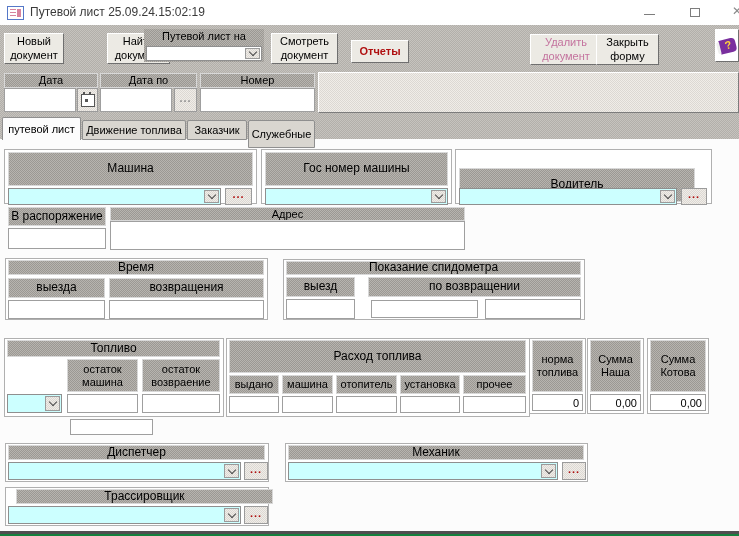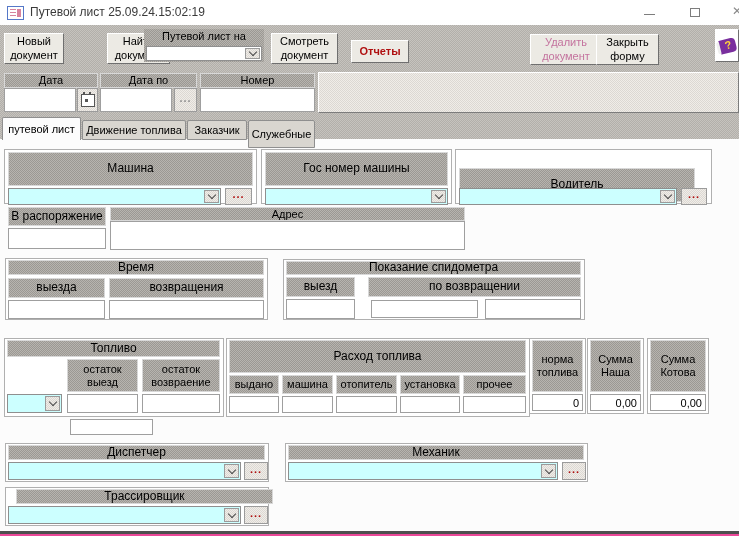--- a/index.html
+++ b/index.html
@@ -1,16 +1,16 @@
 <!DOCTYPE html>
 <html><head>
 <meta charset="utf-8">
 <style>
   html,body{margin:0;padding:0;background:#e8e8e8;}
-  #window{position:relative;width:739px;height:536px;overflow:hidden;background:#ec4899;
+  #window{position:relative;width:739px;height:536px;overflow:hidden;background:#15803d;
           font-family:"Liberation Sans",sans-serif;color:#000;}
   .abs{position:absolute;box-sizing:border-box;}
   
   .dg {background-color:#bdbab5;background-image:repeating-conic-gradient(#c6c3be 0% 25%,#b2afaa 0% 50%);background-size:2px 2px;}
   .dh {background-color:#a9a6a1;background-image:repeating-conic-gradient(#b7b4af 0% 25%,#9b9893 0% 50%);background-size:2px 2px;}
   .db {background-color:#e6e3de;background-image:repeating-conic-gradient(#f0ede8 0% 25%,#dcd8d3 0% 50%);background-size:2px 2px;}
   .dp {background-color:#f1cdcd;background-image:repeating-conic-gradient(#f6d8d8 0% 25%,#ecc0c0 0% 50%);background-size:2px 2px;}
   .dd {background-color:#f3ebe7;background-image:repeating-conic-gradient(#f8f2ef 0% 25%,#ede2de 0% 50%);background-size:2px 2px;}
   .dgn{background-color:#daf2d3;background-image:repeating-conic-gradient(#e4f6dc 0% 25%,#cfeec9 0% 50%);background-size:2px 2px;}
 
@@ -167,21 +167,21 @@
   <div class="abs grp" style="left:283px;top:259px;width:302px;height:61px;"></div>
   <div class="abs hdr dh" style="left:286px;top:261px;width:295px;height:14px;">Показание спидометра</div>
   <div class="abs hdr dh" style="left:286px;top:277px;width:69px;height:20px;">выезд</div>
   <div class="abs hdr dh" style="left:368px;top:277px;width:213px;height:20px;">по возвращении</div>
   <div class="abs fld" style="left:286px;top:299px;width:69px;height:20px;"></div>
   <div class="abs fld dp" style="left:371px;top:300px;width:107px;height:18px;"></div>
   <div class="abs fld" style="left:485px;top:299px;width:96px;height:20px;"></div>
 
   <div class="abs grp" style="left:4px;top:338px;width:220px;height:79px;"></div>
   <div class="abs hdr dh" style="left:7px;top:340px;width:213px;height:17px;">Топливо</div>
-  <div class="abs hdr dh sm" style="left:67px;top:359px;width:71px;height:33px;">остаток выезд</div>
+  <div class="abs hdr dh sm" style="left:67px;top:359px;width:71px;height:33px;">остаток машина</div>
   <div class="abs hdr dh sm" style="left:142px;top:359px;width:78px;height:33px;">остаток возвраение</div>
   <div class="abs cmb dgn" style="left:7px;top:394px;width:55px;height:19px;">
     <span class="arr db">
         <i></i>
       </span>
   </div>
   <div class="abs fld" style="left:67px;top:394px;width:71px;height:19px;"></div>
   <div class="abs fld" style="left:142px;top:394px;width:78px;height:19px;"></div>
   <div class="abs fld dp" style="left:70px;top:419px;width:83px;height:16px;"></div>
 

